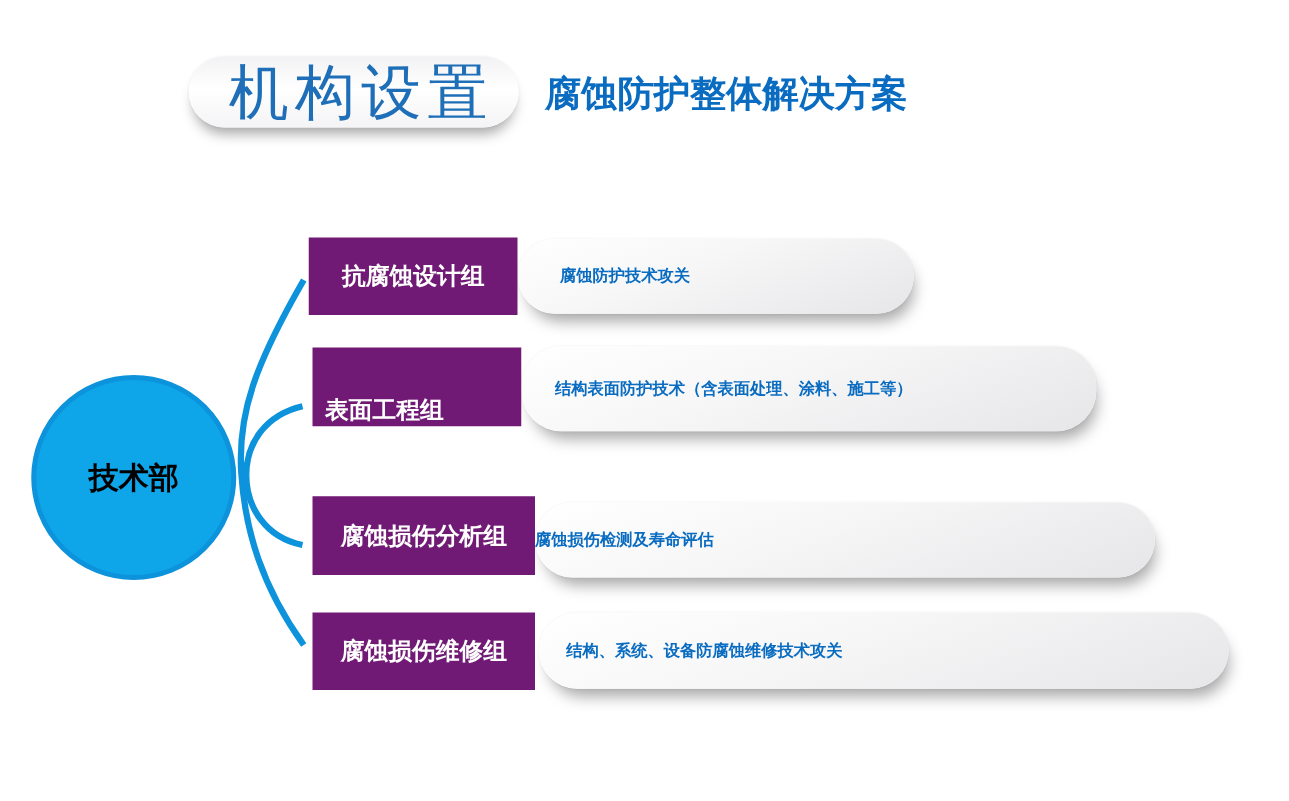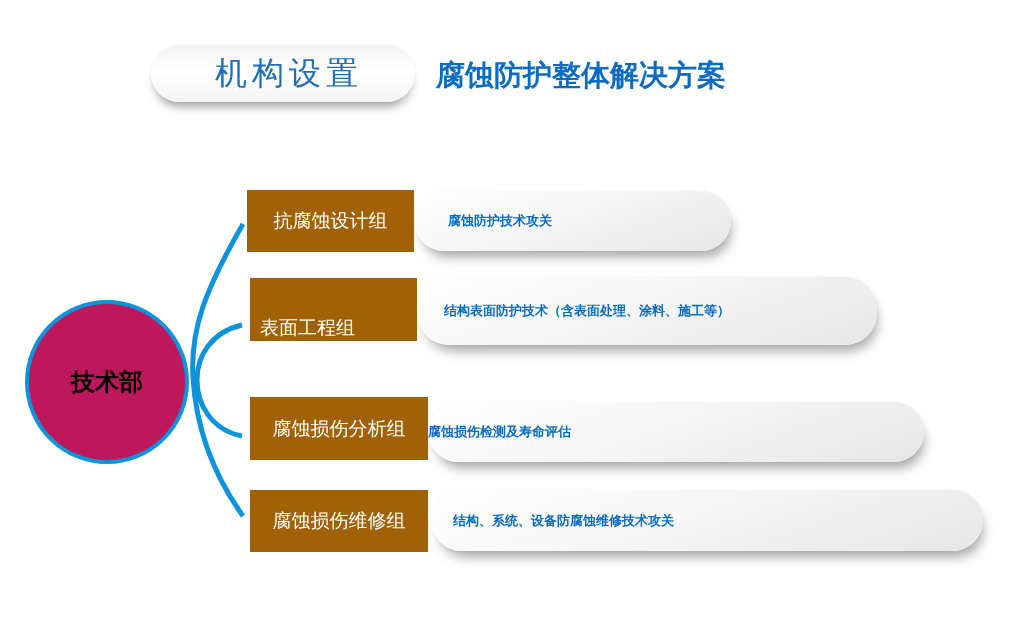--- a/index.html
+++ b/index.html
@@ -10,36 +10,36 @@
     }
     .title-pill {
       position: absolute; left: 151px; top: 45px; width: 264px; height: 57px;
       border-radius: 29px;
       background: linear-gradient(180deg, #f2f2f4 0%, #ffffff 45%, #f4f4f6 100%);
       box-shadow: 0 9px 10px -4px rgba(0,0,0,0.35), 0 0 2px rgba(0,0,0,0.08);
       display: flex; align-items: center; justify-content: center;
     }
     .title-text {
       font-family: "DejaVu Serif", "Liberation Serif", serif;
-      font-size: 32px; color: #1f6fb8; letter-spacing: 5px; padding-left: 12px;
+      font-size: 48px; color: #1f6fb8; letter-spacing: 5px; padding-left: 12px;
     }
     .subtitle {
       position: absolute; left: 436px; top: 56px;
       font-size: 29px; font-weight: bold; color: #0a6cc0; letter-spacing: 0px;
     }
     .hub {
       position: absolute; left: 25px; top: 300px; width: 156px; height: 156px;
       border: 4px solid #0c93db; border-radius: 50%;
-      display: flex; align-items: center; justify-content: center; background: #be185d;
+      display: flex; align-items: center; justify-content: center; background: #0ea5e9;
     }
     .hub-text { font-size: 24px; font-weight: bold; color: #000; }
     svg.connectors { position: absolute; left: 0; top: 0; }
     .group-box {
-      position: absolute; background: #a16207; color: #fff;
-      font-size: 19px; font-weight: normal;
+      position: absolute; background: #701a75; color: #fff;
+      font-size: 19px; font-weight: bold;
       display: flex; align-items: center; justify-content: center; z-index: 3;
     }
     .desc-pill {
       position: absolute; border-radius: 32px;
       background: linear-gradient(160deg, #ffffff 0%, #f7f7f8 40%, #e6e6e8 100%);
       box-shadow: 4px 10px 12px -4px rgba(0,0,0,0.35), 0 0 2px rgba(0,0,0,0.08);
       display: flex; align-items: center; z-index: 2;
     }
     .desc-text { font-size: 13px; font-weight: bold; color: #0a6cc0; white-space: nowrap; }
   </style>

